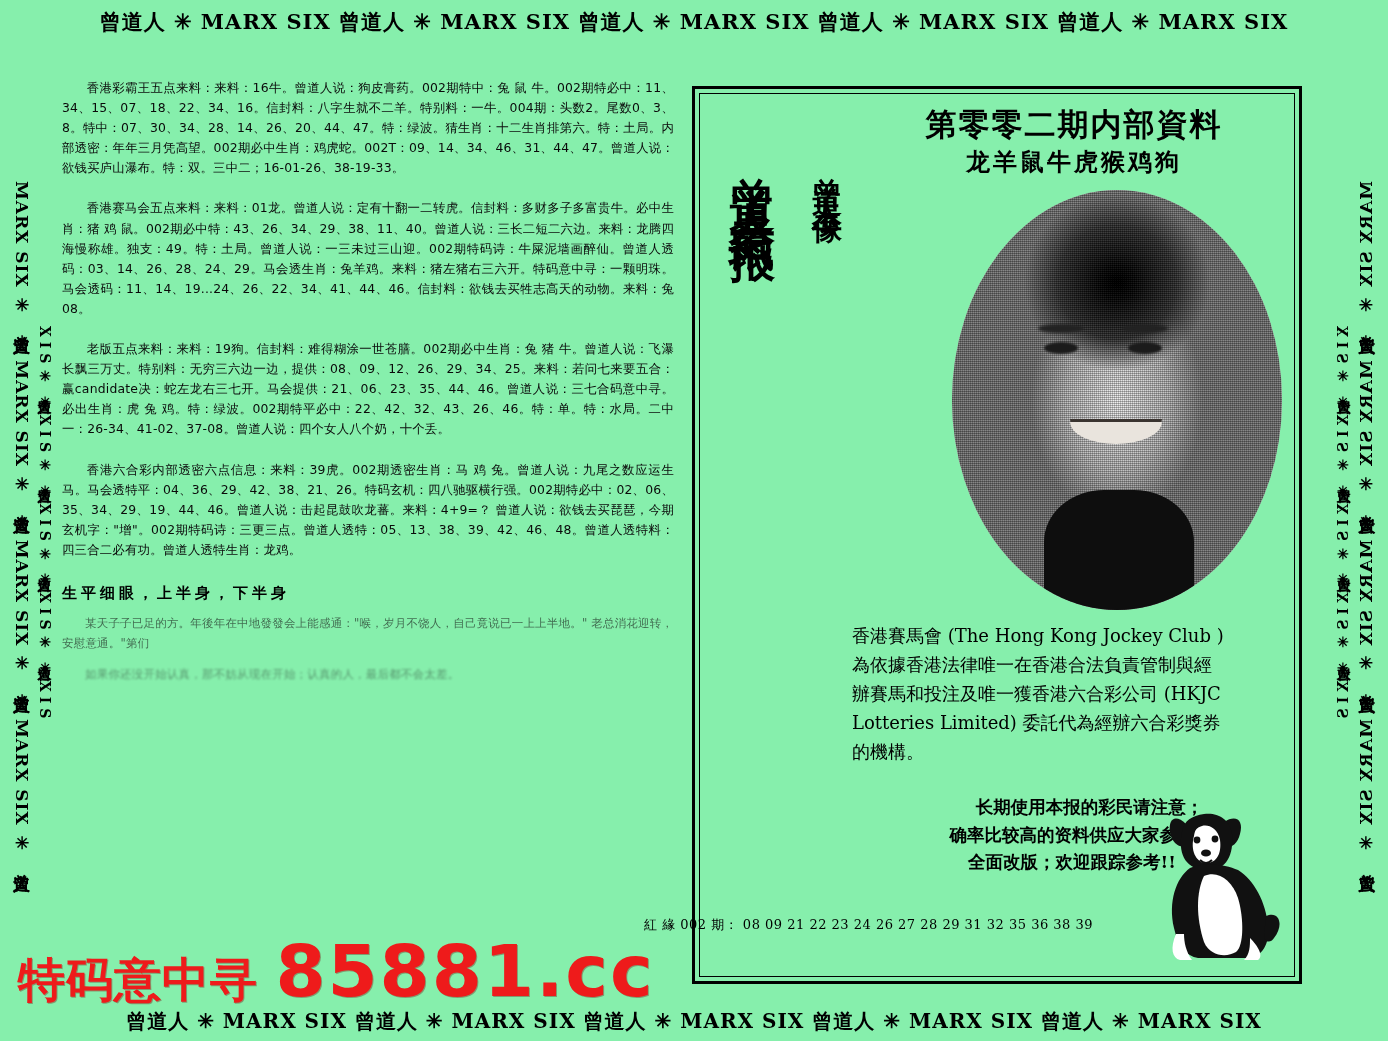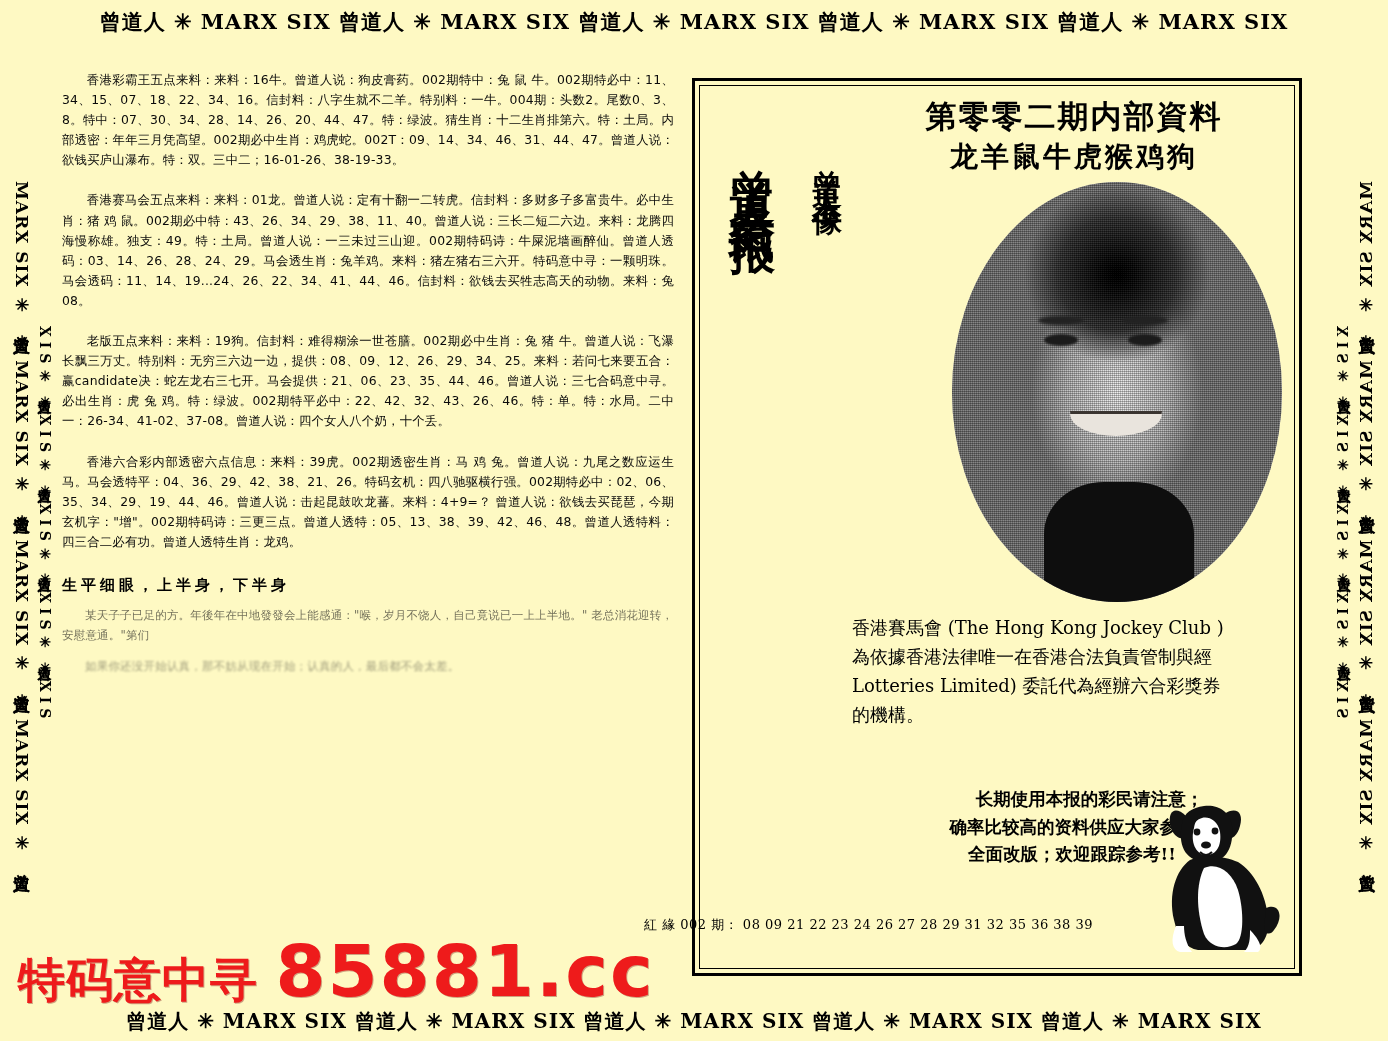--- a/index.html
+++ b/index.html
@@ -12,21 +12,21 @@
     height: 1041px;
     font-family: "DejaVu Sans", sans-serif;
     overflow: hidden;
     position: relative;
   }
 
   
   .page {
     position: absolute;
     inset: 0;
-    background: #fef9c3;
+    background: #86efac;
   }
   .border-band {
     position: absolute;
     font-family: "DejaVu Serif", serif;
     font-weight: bold;
     color: #000;
     white-space: nowrap;
     overflow: hidden;
     letter-spacing: 1px;
   }
@@ -73,21 +73,21 @@
     writing-mode: vertical-rl;
     line-height: 30px;
     text-align: center;
     transform: scaleX(-1);
   }
 
   
   .content {
     position: absolute;
     left: 62px;
-    top: 60px;
+    top: 68px;
     width: 1264px;
     height: 940px;
     display: flex;
     gap: 10px;
   }
 
   .left-col {
     width: 612px;
     position: relative;
     font-family: "DejaVu Sans", sans-serif;
@@ -193,21 +193,21 @@
     color: #000;
   }
   .headline2 {
     position: absolute;
     left: 150px;
     top: 52px;
     width: 448px;
     text-align: center;
     font-family: "DejaVu Serif", serif;
     font-weight: bold;
-    font-size: 28px;
+    font-size: 24px;
     letter-spacing: 3px;
     color: #000;
   }
 
   .portrait-wrap {
     position: absolute;
     left: 252px;
     top: 96px;
     width: 330px;
     height: 420px;
@@ -386,20 +386,21 @@
               <div class="eye l"></div>
               <div class="eye r"></div>
               <div class="mouth"></div>
               <div class="neck"></div>
             </div>
           </div>
 
           <div class="jockey-text">
             <p>香港賽馬會 (The Hong Kong Jockey Club )</p>
             <p>為依據香港法律唯一在香港合法負責管制與經</p>
+            <p>辦賽馬和投注及唯一獲香港六合彩公司 (HKJC</p>
             <p>Lotteries Limited) 委託代為經辦六合彩獎券</p>
             <p>的機構。</p>
           </div>
 
           <div class="notice">
             <p class="indent">长期使用本报的彩民请注意；</p>
             <p>确率比较高的资料供应大家参考</p>
             <p>全面改版；欢迎跟踪参考!!</p>
           </div>
 

